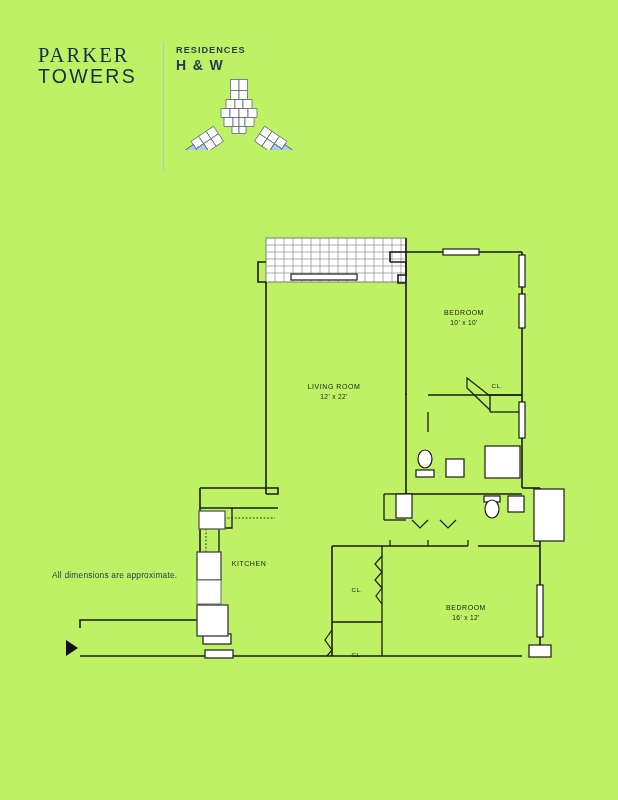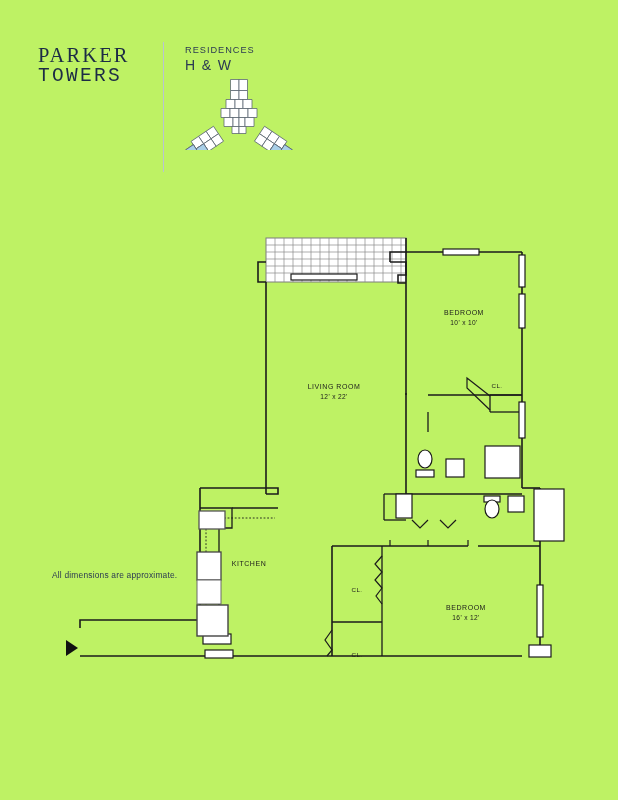--- a/index.html
+++ b/index.html
@@ -21,21 +21,21 @@
   .brand { position: absolute; left: 38px; top: 44px; width: 118px; }
   .brand-serif {
     font-family: "Liberation Serif", serif;
     font-size: 20.5px;
     letter-spacing: 2.1px;
     color: #1c2b45;
     line-height: 1.08;
     white-space: nowrap;
   }
   .brand-sans {
-    font-family: Liberation Mono, monospace;
+    font-family: Liberation Sans, sans-serif;
     font-size: 19.5px;
     letter-spacing: 2.3px;
     color: #1c2b45;
     line-height: 1.12;
     font-weight: 400;
     white-space: nowrap;
   }
 
   .contact {
     position: absolute; left: 42px; top: 91px;
@@ -47,22 +47,23 @@
   }
   .contact .url { font-style: italic; }
 
   .divider {
     position: absolute; left: 163px; top: 42px;
     width: 1px; height: 130px;
     background: #b9c3d2;
   }
 
   .keyplan-title {
-    position: absolute; left: 185px; top: 44px;
+    position: absolute; left: 176px; top: 44px;
     color: #2b3a52;
+    font-weight: bold;
   }
   .kp-line1 { font-size: 9.2px; letter-spacing: 1.0px; line-height: 12px; }
   .kp-line2 { font-size: 14px; letter-spacing: 1.4px; line-height: 16px; margin-top: 1px; }
 
   #keyplan { position: absolute; left: 180px; top: 78px; width: 118px; height: 72px; }
 
   
   .footnote {
     position: absolute; left: 52px; top: 570px;
     font-size: 8.4px;

